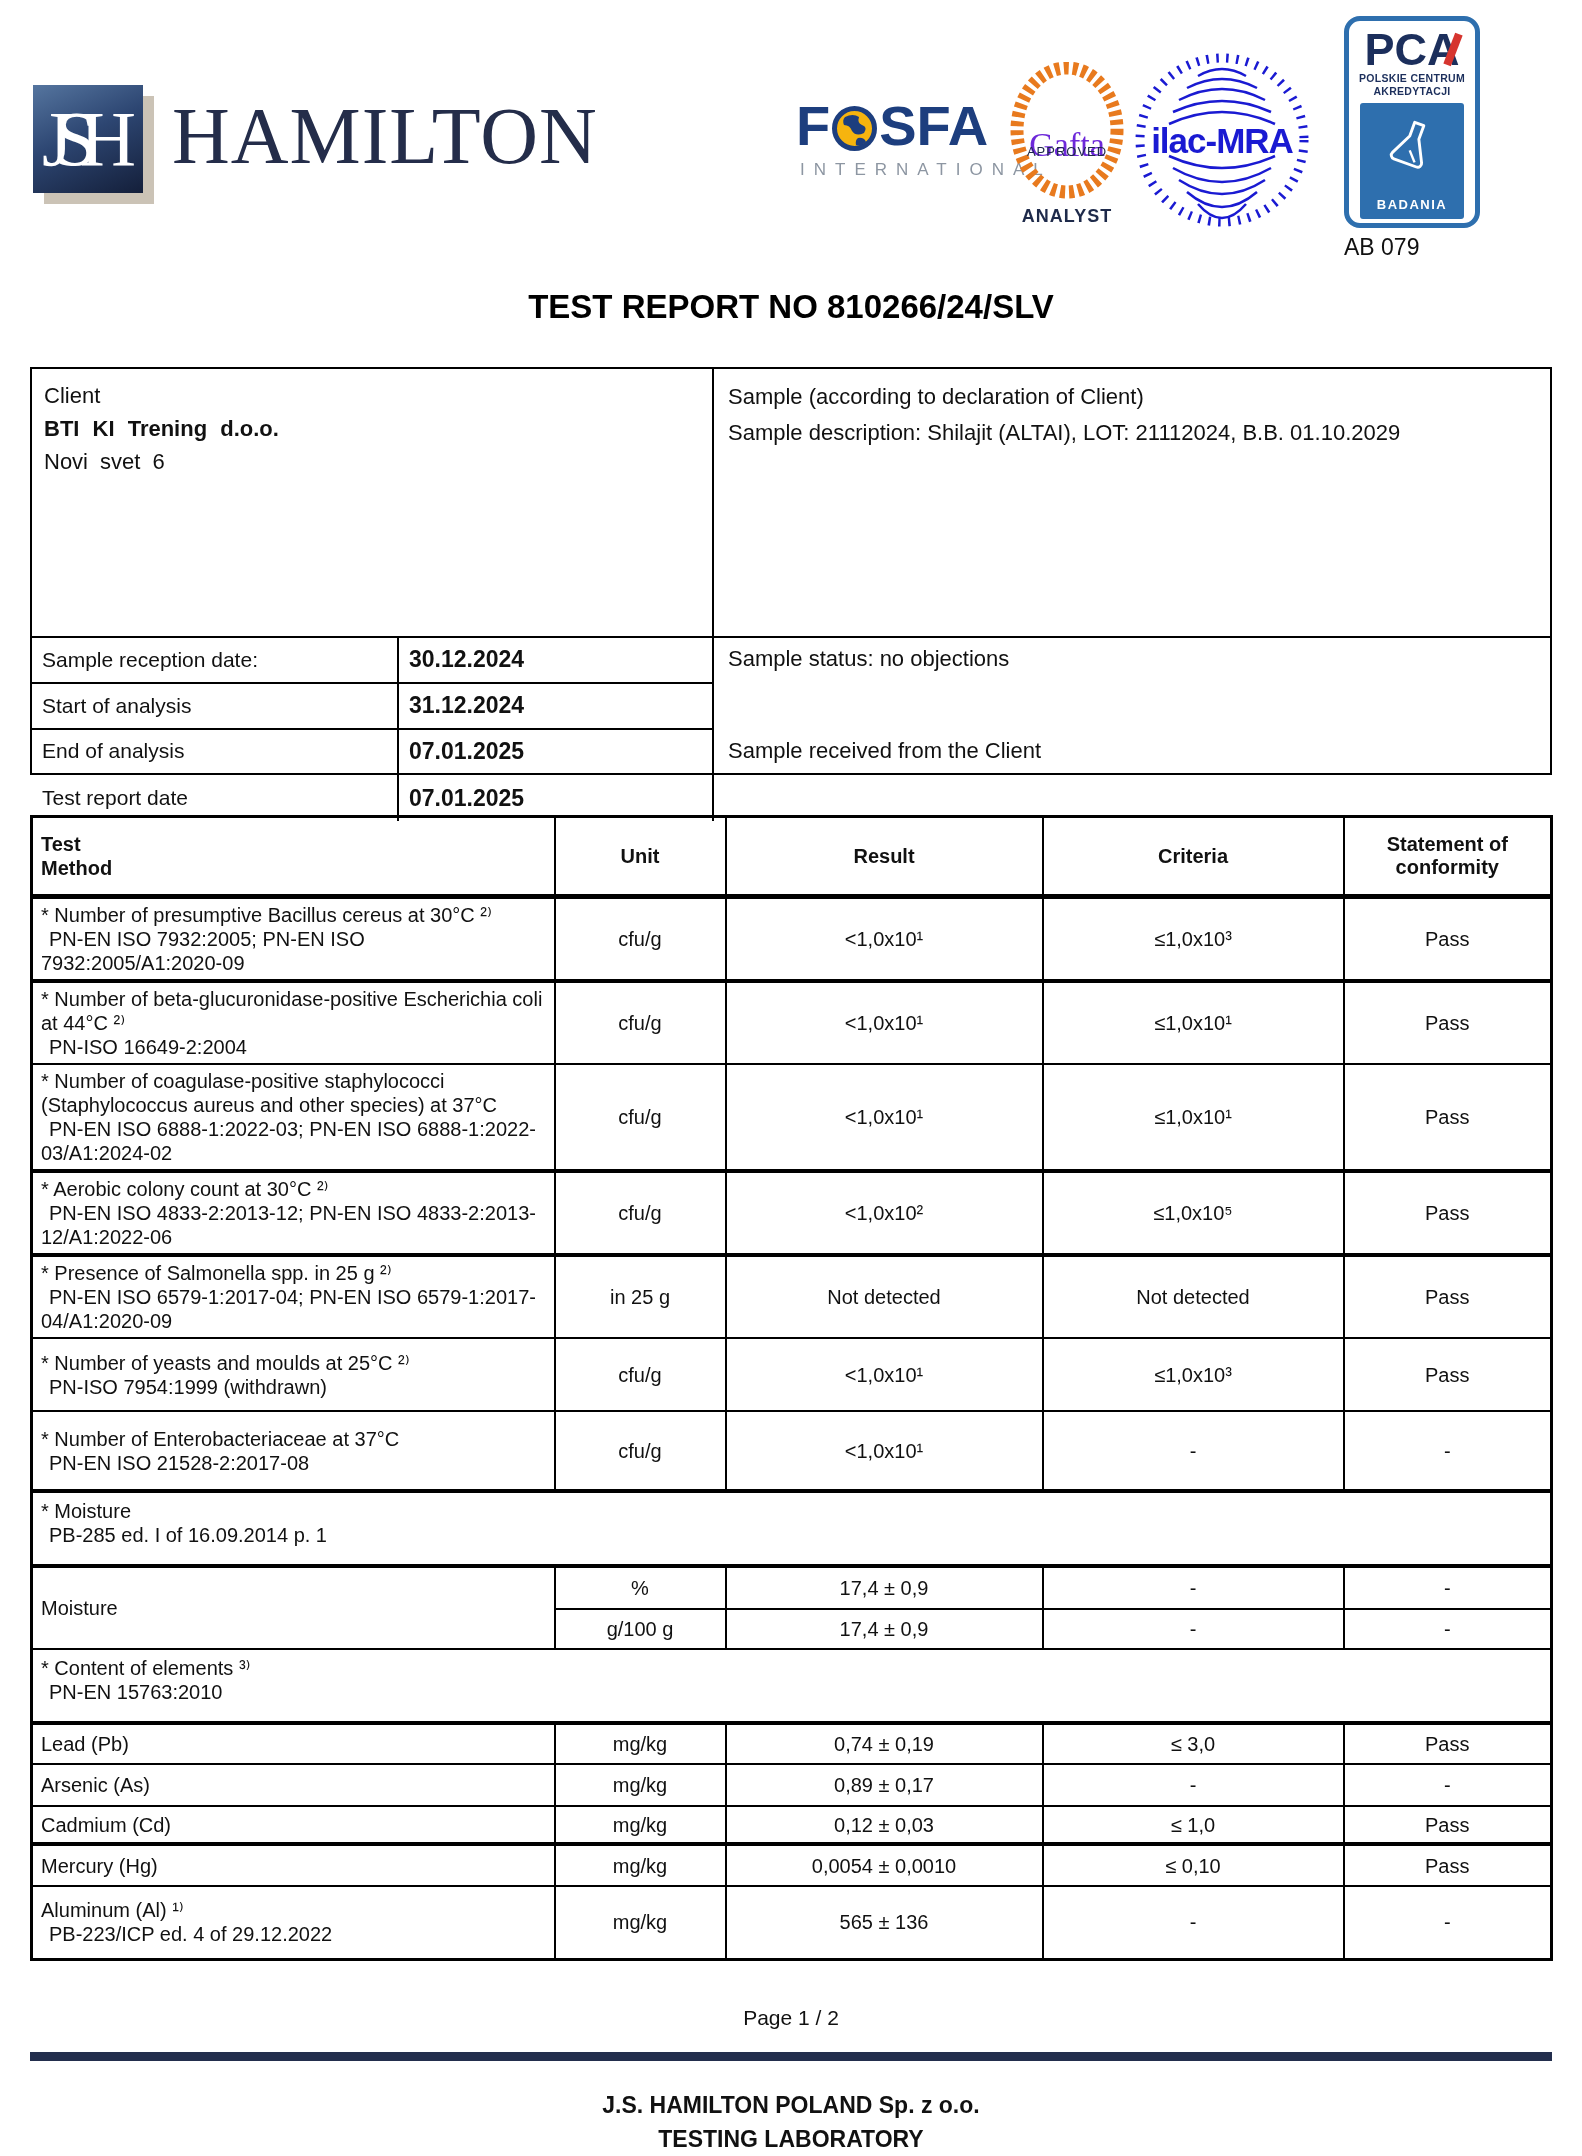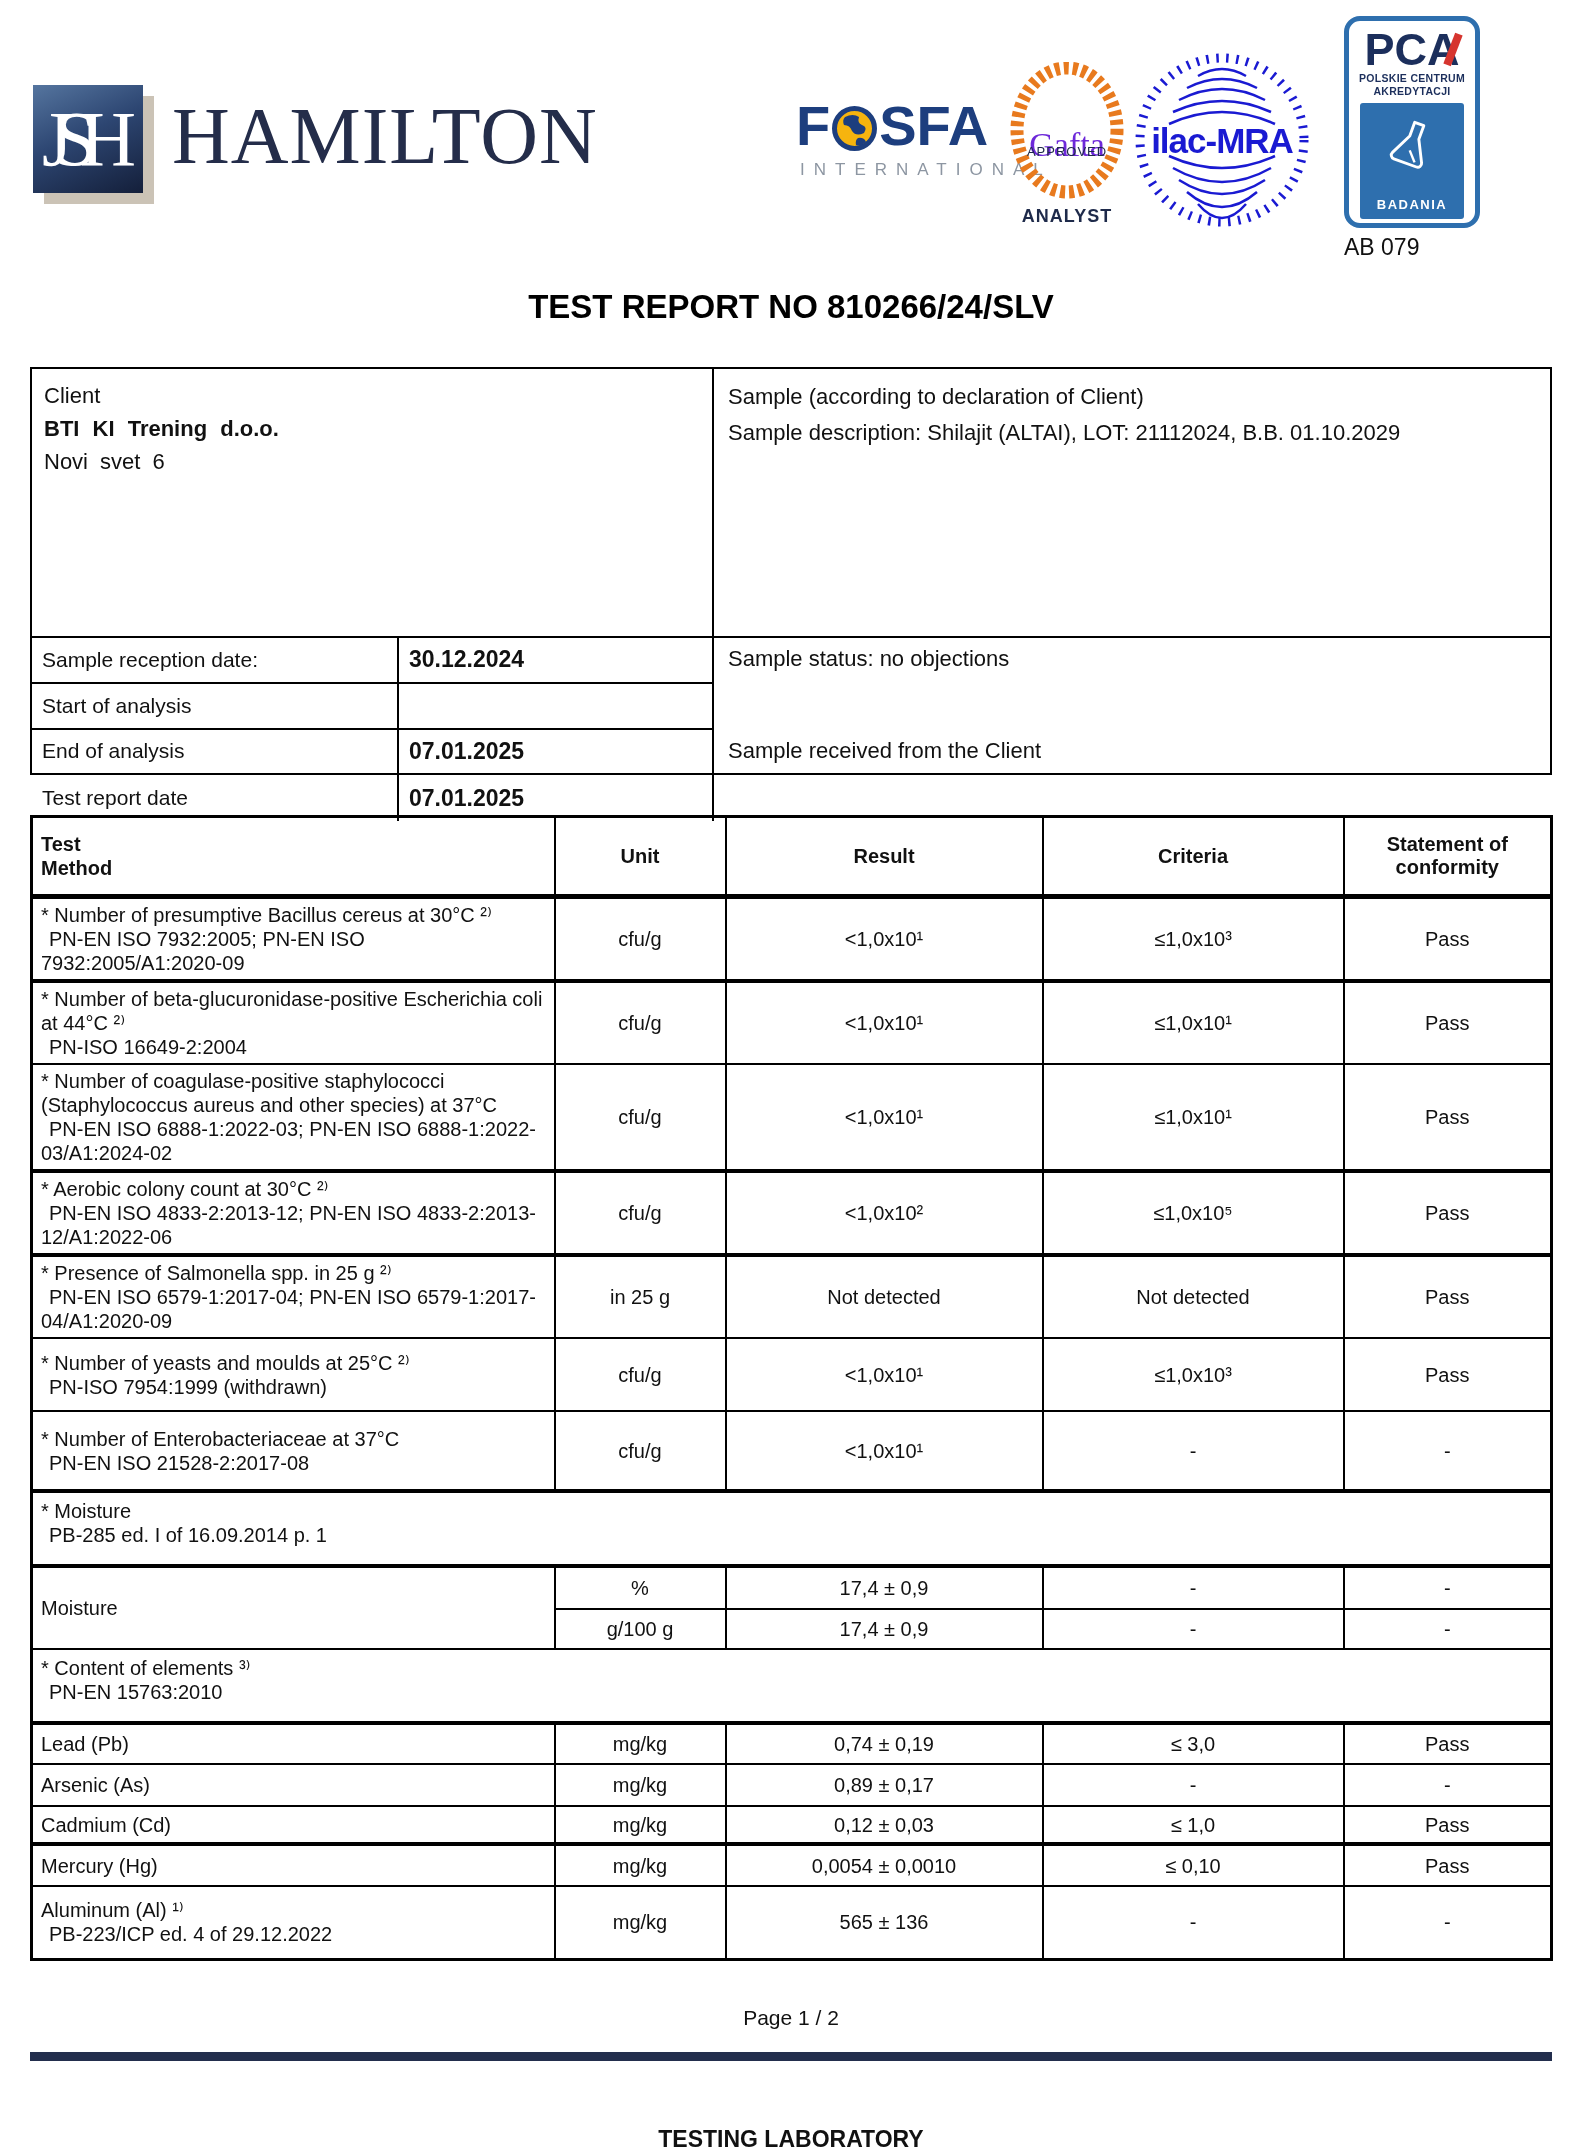--- a/index.html
+++ b/index.html
@@ -179,20 +179,21 @@
       </div>
     </div>
     <div class="info-bottom">
       <div class="dates">
         <div class="date-row">
           <div class="date-label">Sample reception date:</div>
           <div class="date-value">30.12.2024</div>
         </div>
         <div class="date-row">
           <div class="date-label">Start of analysis</div>
+          <div class="date-value">31.12.2024</div>
         </div>
         <div class="date-row">
           <div class="date-label">End of analysis</div>
           <div class="date-value">07.01.2025</div>
         </div>
         <div class="date-row">
           <div class="date-label">Test report date</div>
           <div class="date-value">07.01.2025</div>
         </div>
       </div>
@@ -366,15 +367,16 @@
       <td>565 ± 136</td>
       <td>-</td>
       <td>-</td>
     </tr>
   </tbody>
       </table>
   </div>
 
   <div class="page-no">Page 1 / 2</div>
   <div class="foot-bar"></div>
+  <div class="foot-company">J.S. HAMILTON POLAND Sp. z o.o.</div>
   <div class="foot-lab">TESTING LABORATORY</div>
 
 </div>
 
 </body></html>

